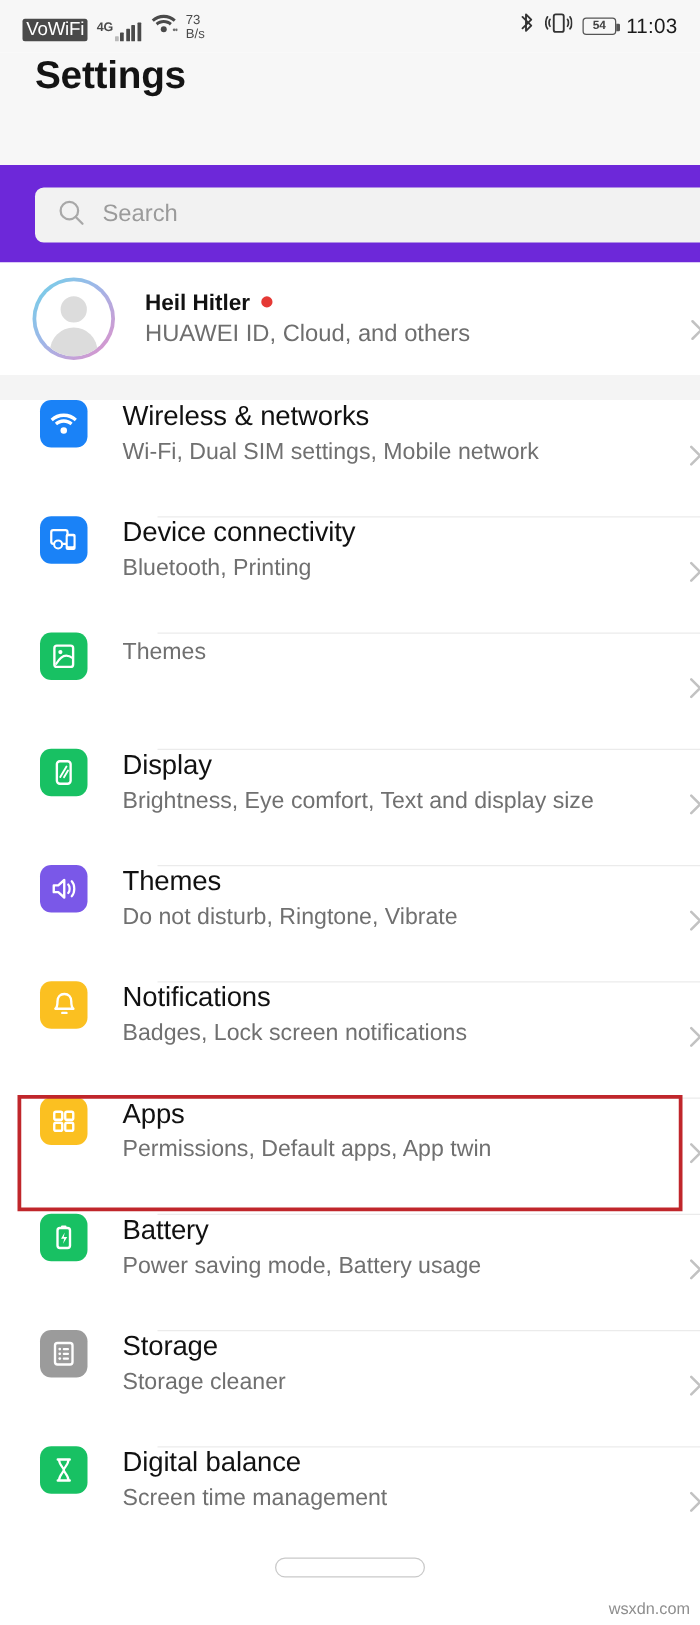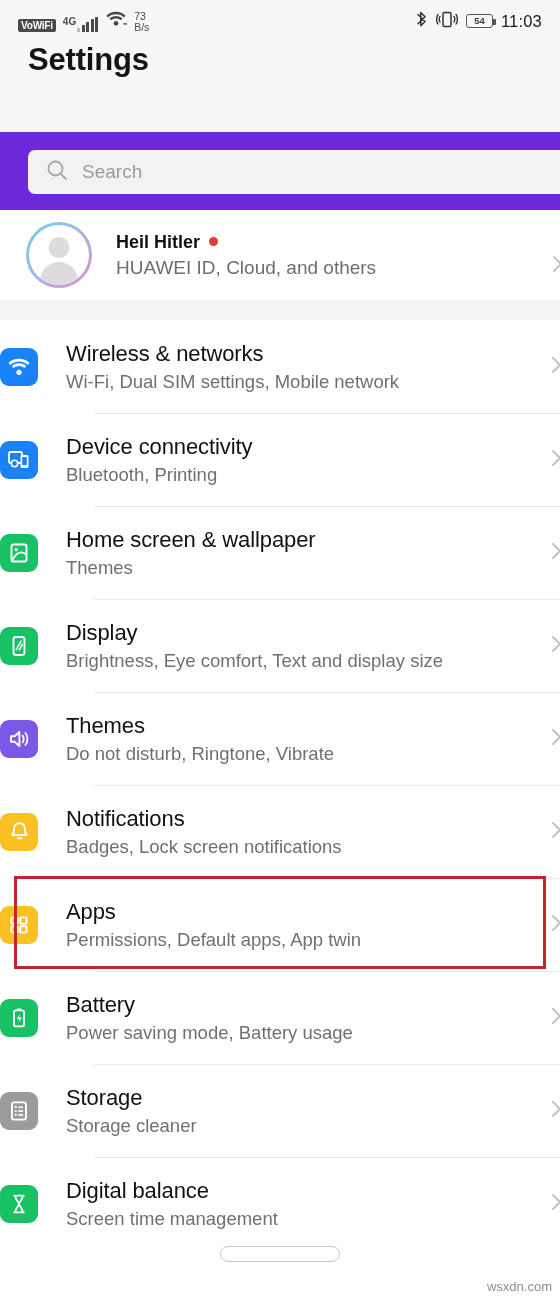--- a/index.html
+++ b/index.html
@@ -21,21 +21,21 @@
     width: 560px; height: 42px;
     background: #f7f7f7;
     display: flex; align-items: center;
     padding: 0 18px;
   }
   .sb-left { display: flex; align-items: flex-end; gap: 7px; }
   .sb-right { margin-left: auto; display: flex; align-items: center; gap: 8px; }
 
   .vowifi-badge {
     background: #4a4a4a; color: #fff;
-    font-size: 10px; font-weight: bold;
+    font-size: 15px; font-weight: normal;
     padding: 1.5px 3px; border-radius: 2px;
     letter-spacing: -0.2px;
     line-height: 1;
   }
   .sig-group { display: flex; align-items: flex-end; gap: 1px; }
   .gen-label { font-size: 10px; color: #4a4a4a; font-weight: bold; line-height: 1; margin-bottom: 5px;}
   .bars { display: flex; align-items: flex-end; gap: 1.5px; height: 15px; }
   .bars i { display: block; width: 3px; background: #4a4a4a; border-radius: 0.5px; }
   .bars i:nth-child(1){height:4px;background:#b9b9b9}
   .bars i:nth-child(2){height:7px}
@@ -132,21 +132,22 @@
   }
 
   
   .list {
     position: absolute; top: 320px; left: 0;
     width: 560px; background: #fff;
   }
   .row {
     position: relative;
     height: 93px;
-    display: flex; align-items: center;
+    display: flex; 
+    margin-left: 32px;
   }
   .row + .row::before {
     content: ''; position: absolute; top: 0; left: 94px; right: 0;
     height: 1px; background: #ebebeb;
   }
   .icon-tile {
     width: 38px; height: 38px; border-radius: 9px;
     display: flex; align-items: center; justify-content: center;
     flex: none;
   }
@@ -316,21 +317,20 @@
 
     <div class="row">
       <span class="icon-tile" style="background:#18c163;">
         <svg width="24" height="24" viewBox="0 0 24 24">
           <rect x="4.5" y="3.5" width="15" height="17" rx="2" fill="none" stroke="#fff" stroke-width="1.9"></rect>
           <circle cx="9.3" cy="8.6" r="1.7" fill="#fff"></circle>
           <path d="M6 18c2.5-4.4 5-6.6 8-6.6 2 0 3.4.7 5 2" fill="none" stroke="#fff" stroke-width="1.8" stroke-linecap="round"></path>
         </svg>
       </span>
       <div class="row-text">
-        <div class="row-title">Home screen &amp; wallpaper</div>
         <div class="row-sub">Themes</div>
       </div>
       <span class="chev">
         <svg width="12" height="20" viewBox="0 0 12 20">
             <polyline points="2,3 9,10 2,17" fill="none" stroke="#c2c2c2" stroke-width="2" stroke-linecap="round" stroke-linejoin="round"></polyline>
           </svg>
       </span>
     </div>
 
     <div class="row">

